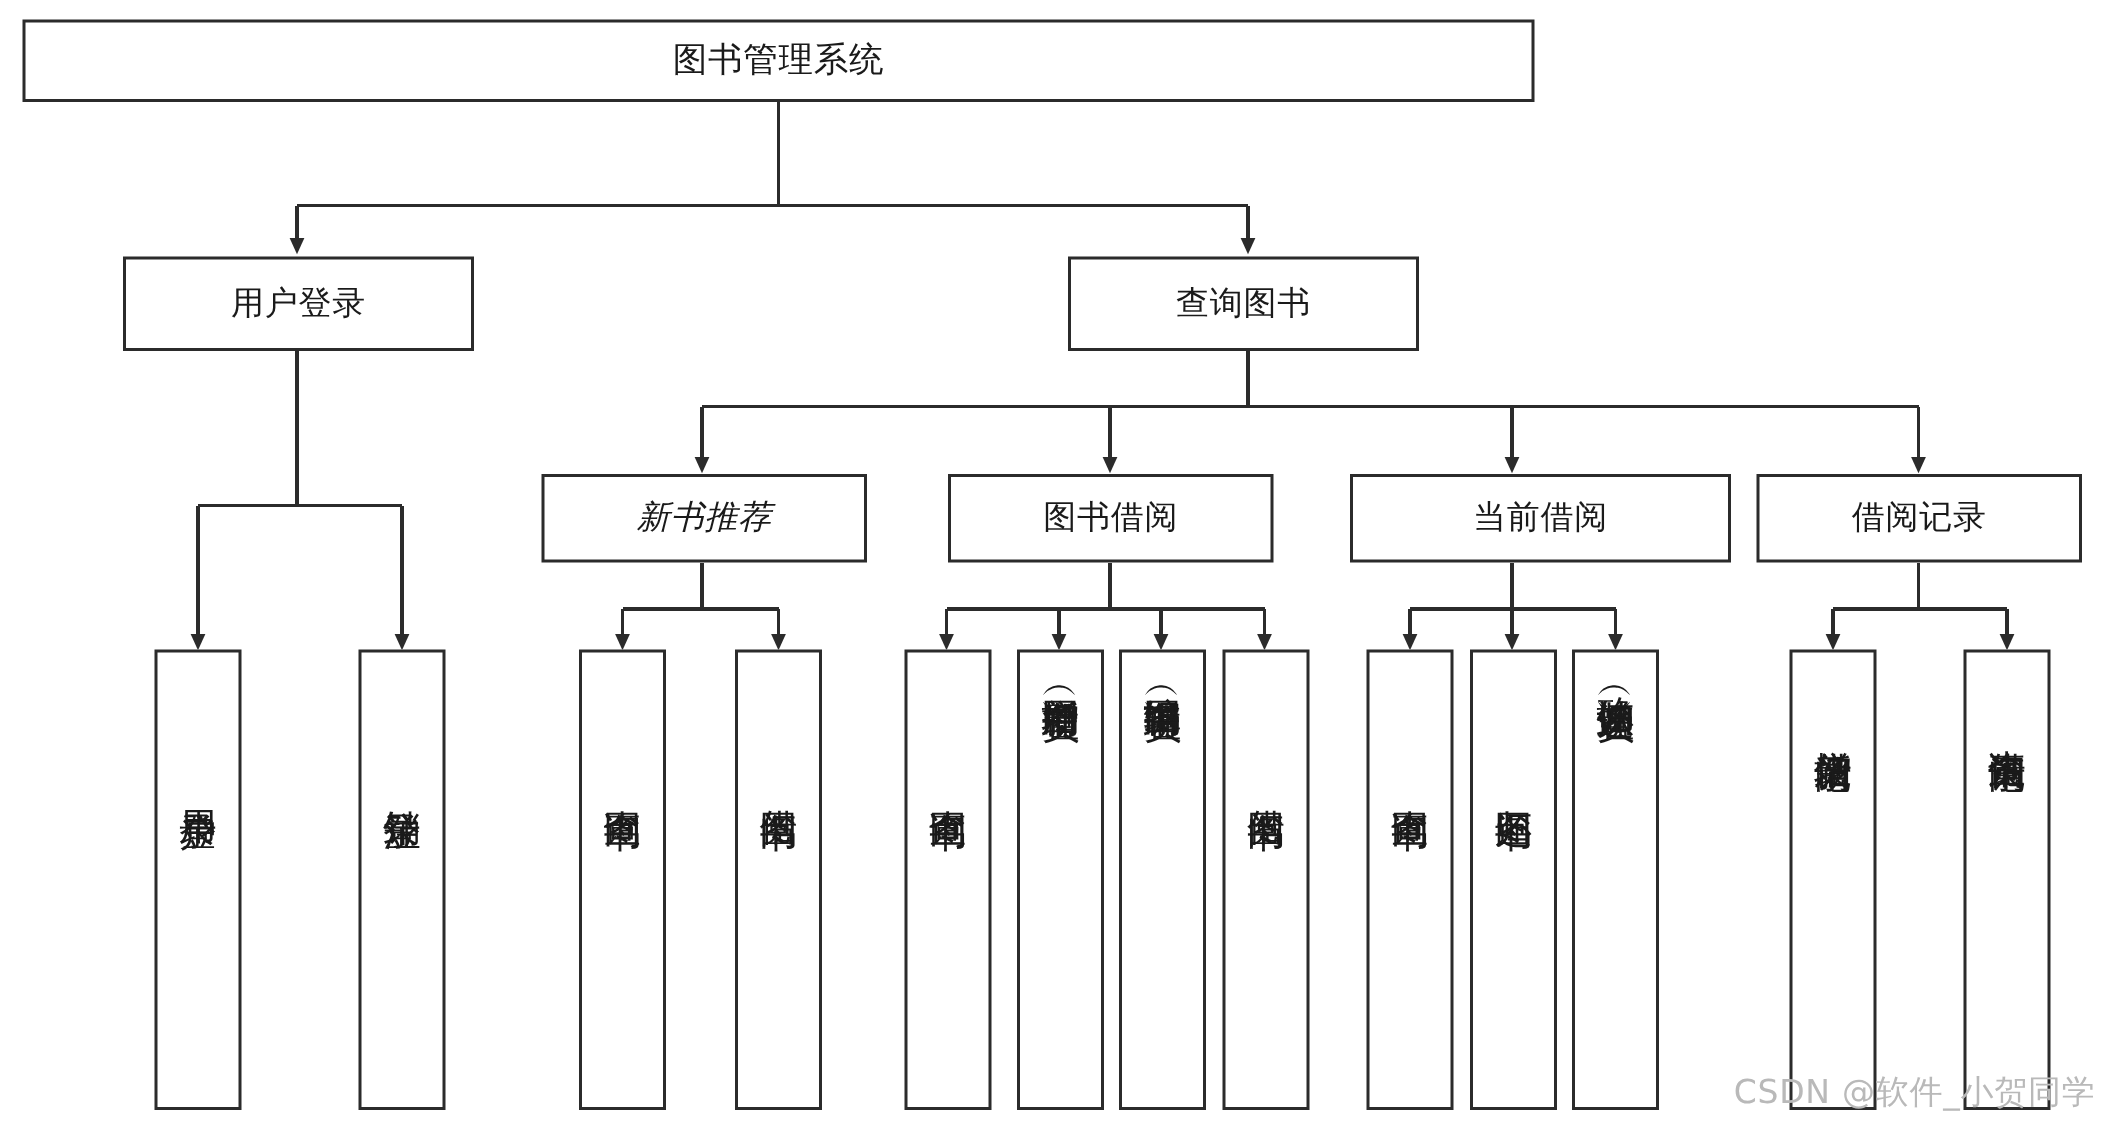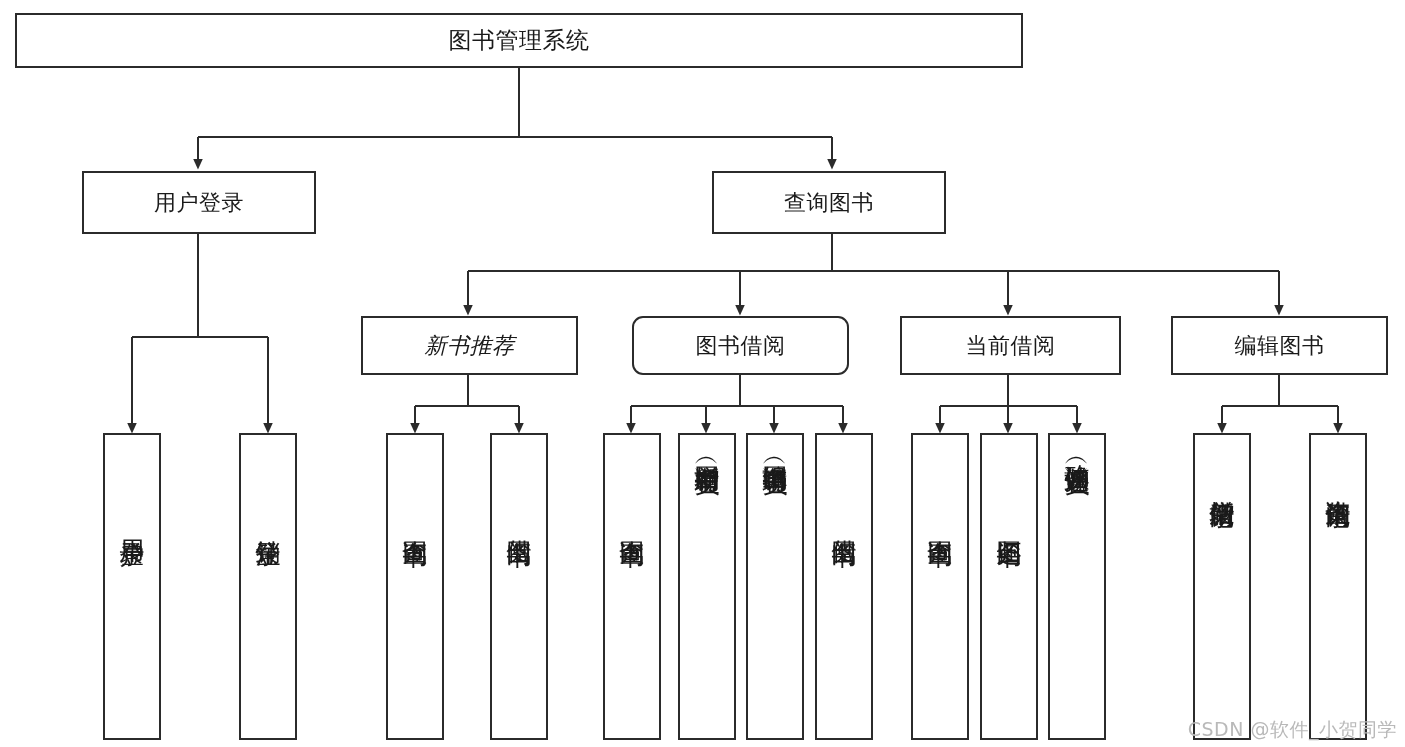--- a/index.html
+++ b/index.html
@@ -57,21 +57,21 @@
     text-orientation: upright;
     font-size: 25px;
     line-height: 1.08;
     letter-spacing: 1px;
     white-space: nowrap;
   }
   .watermark {
     position: absolute;
     right: 8px;
     bottom: 4px;
-    font-size: 19px;
+    font-size: 22px;
     color: #b9b9b9;
     letter-spacing: 0.5px;
     white-space: nowrap;
     pointer-events: none;
   }
 </style>
 </head>
 <body>
 
 <div id="canvas">
@@ -136,30 +136,30 @@
   </div>
 
   <div class="node horizontal" style="left:712px; top:171px; width:234px; height:63px;">
     <span class="label">查询图书</span>
   </div>
 
   <div class="node horizontal" style="left:361px; top:316px; width:217px; height:59px;font-style:italic;">
     <span class="label">新书推荐</span>
   </div>
 
-  <div class="node horizontal" style="left:632px; top:316px; width:217px; height:59px;border-radius:11px;">
+  <div class="node horizontal" style="left:632px; top:316px; width:217px; height:59px;">
     <span class="label">图书借阅</span>
   </div>
 
-  <div class="node horizontal" style="left:900px; top:316px; width:221px; height:59px;">
+  <div class="node horizontal" style="left:900px; top:316px; width:254px; height:59px;">
     <span class="label">当前借阅</span>
   </div>
 
   <div class="node horizontal" style="left:1171px; top:316px; width:217px; height:59px;">
-    <span class="label">编辑图书</span>
+    <span class="label">借阅记录</span>
   </div>
 
   <div class="node vertical" style="left:103px; top:433px; width:58px; height:307px; padding-top:85px;">
     <span class="label">用户登录</span>
   </div>
 
   <div class="node vertical" style="left:239px; top:433px; width:58px; height:307px; padding-top:85px;">
     <span class="label">注销登录</span>
   </div>
 

